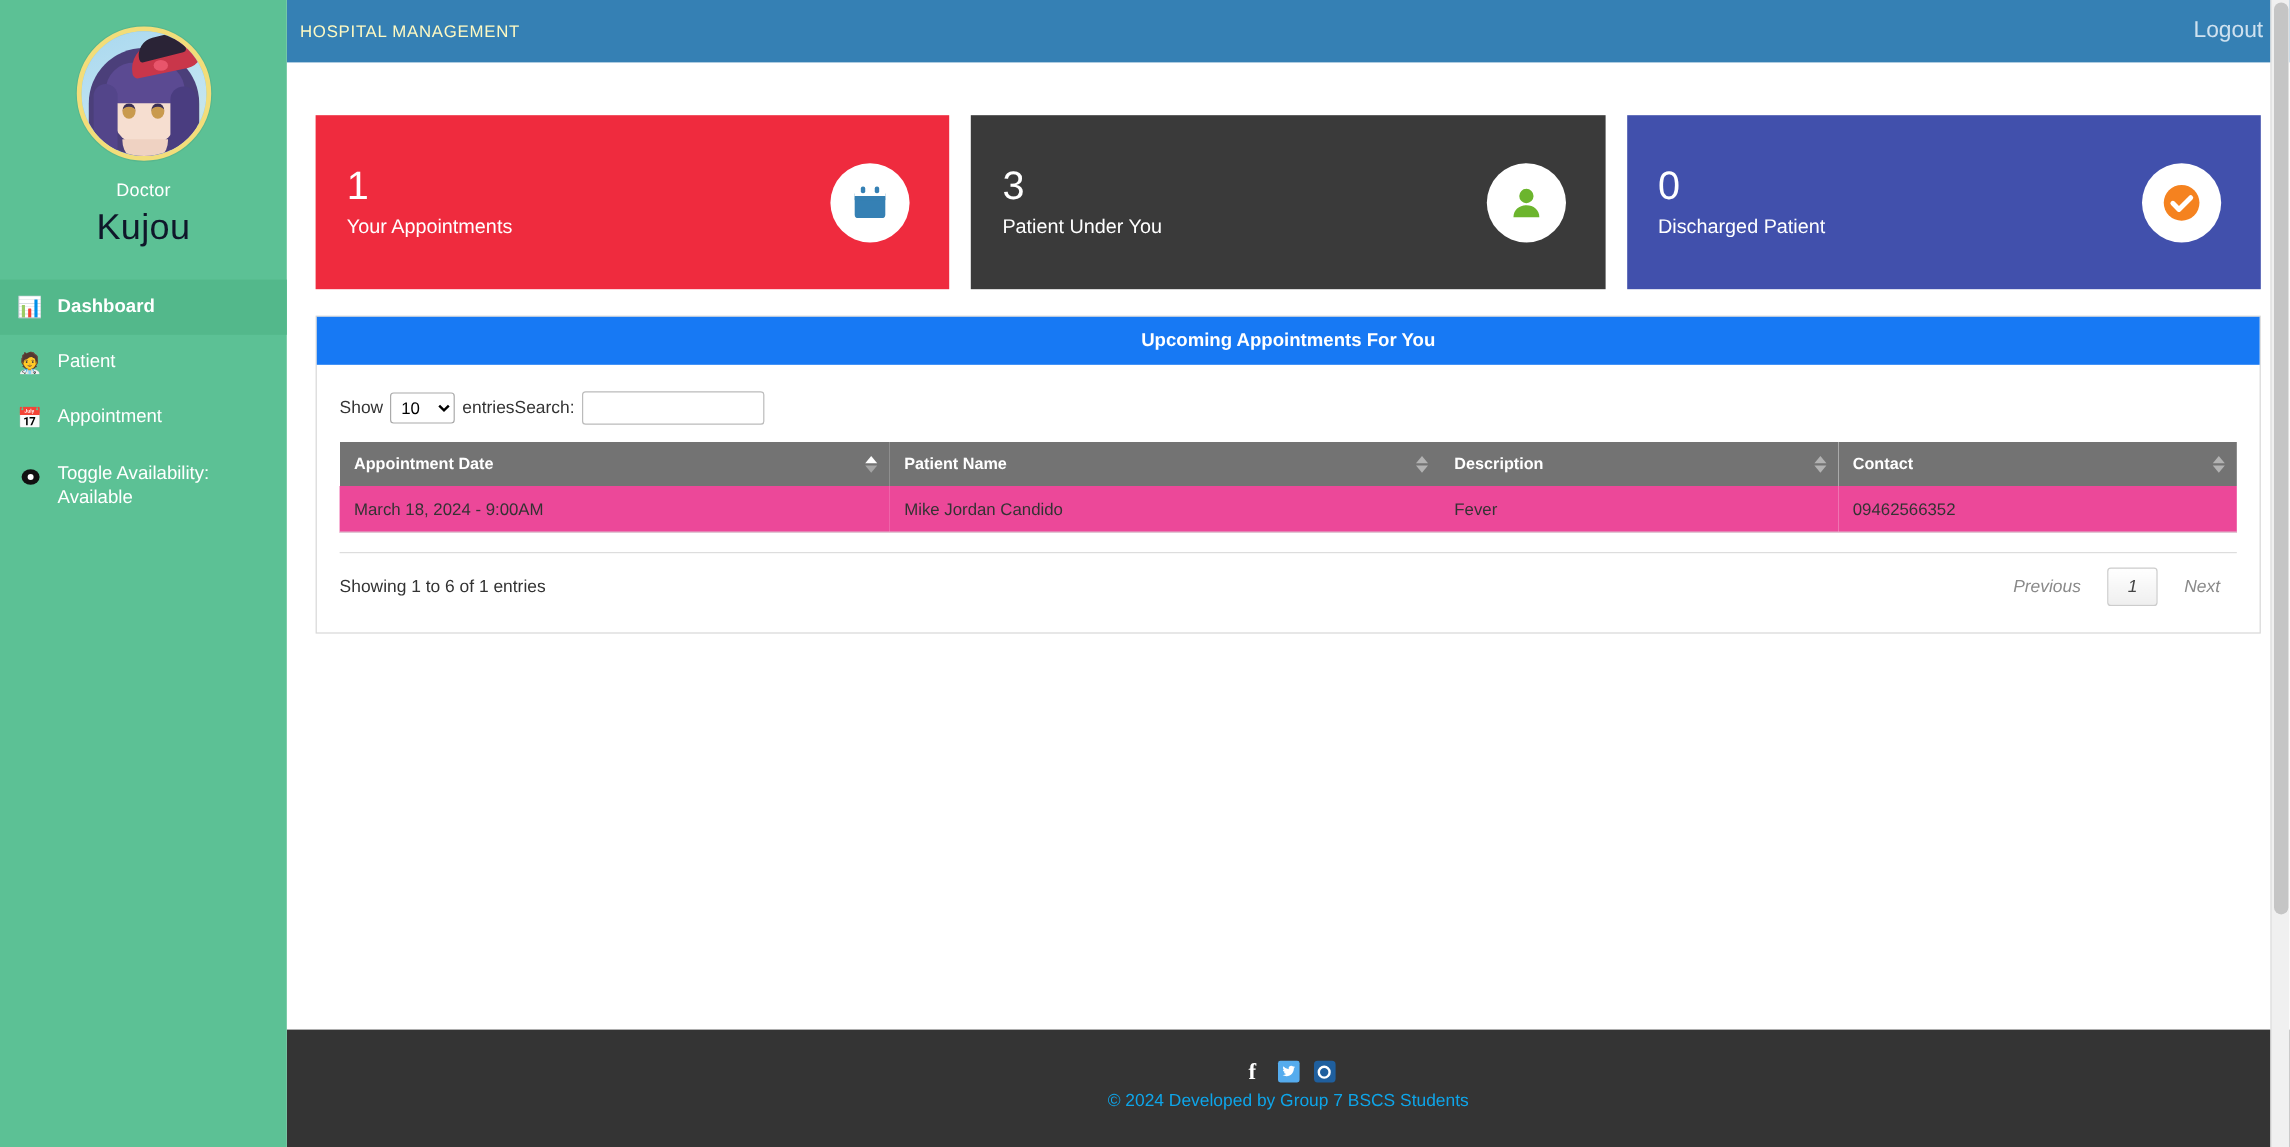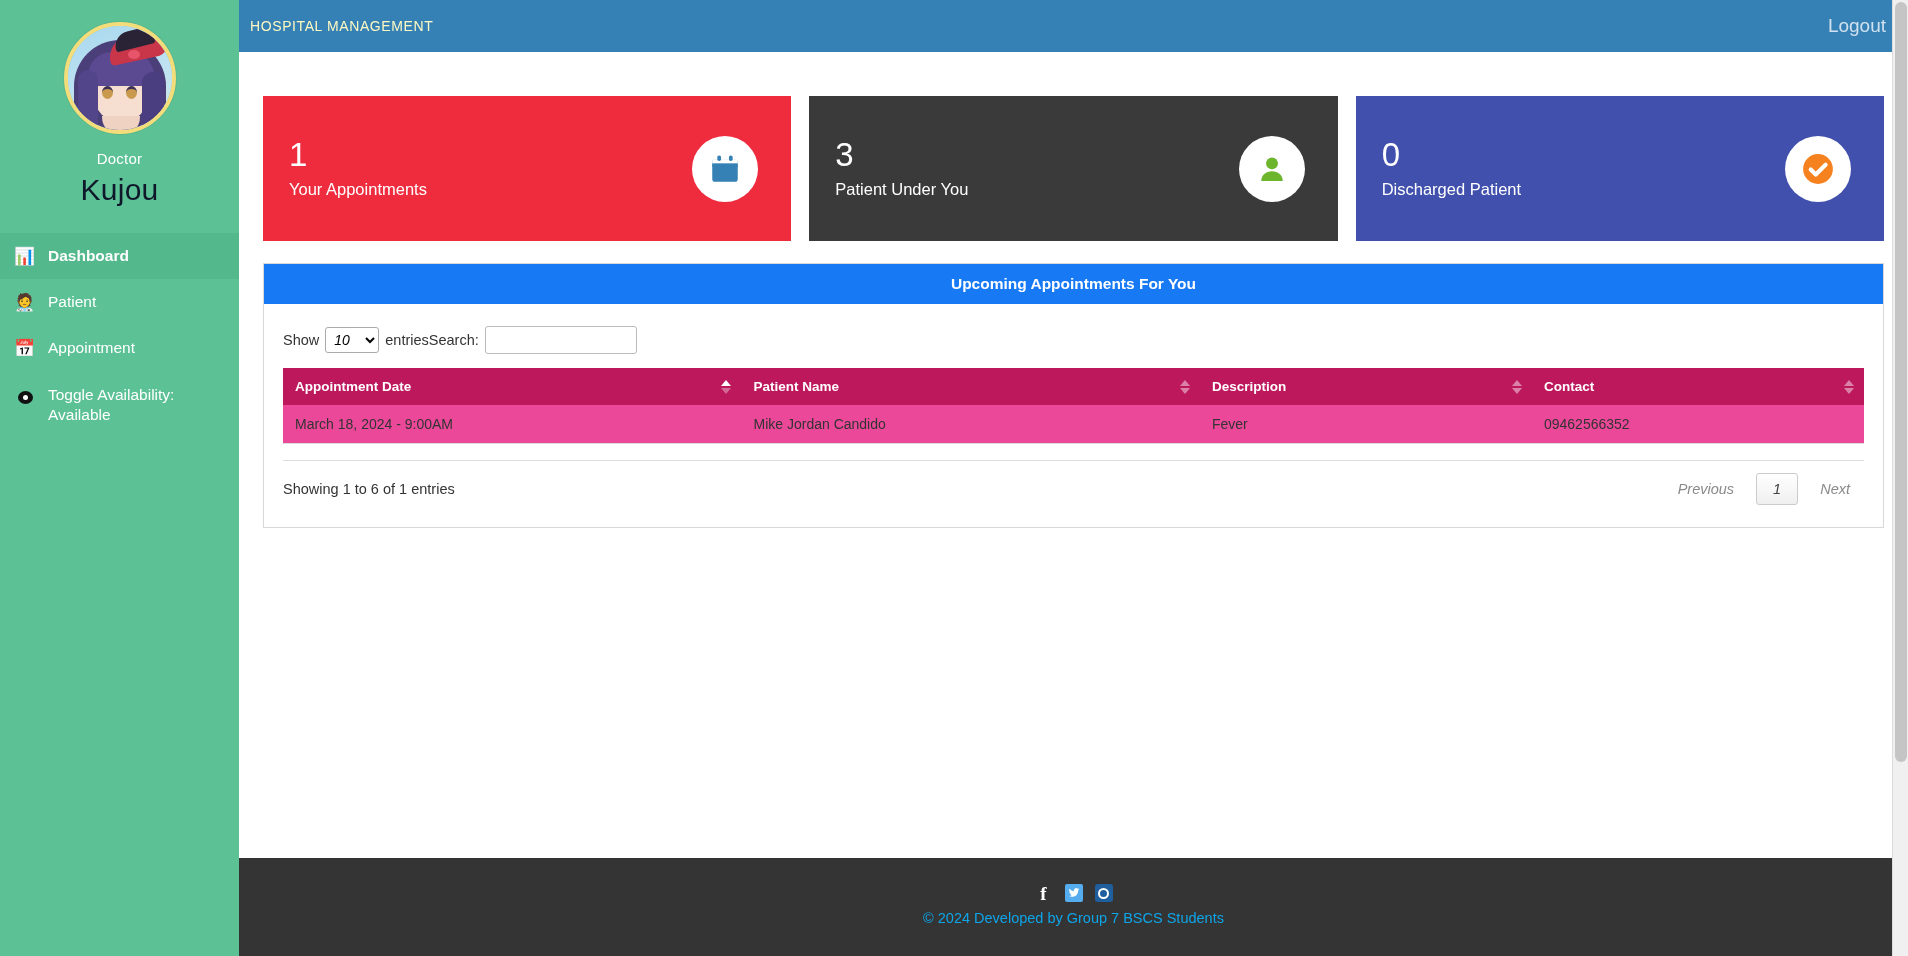--- a/index.html
+++ b/index.html
@@ -213,40 +213,39 @@
     gap: 6px;
   }
   .dt-length select {
     font-family: "Liberation Sans", sans-serif;
     font-size: 14px;
     padding: 3px 4px;
     border: 1px solid #aaaaaa;
     border-radius: 3px;
     background: #ffffff;
     height: 26px;
-    font-style: italic;
   }
   .dt-filter input {
     font-family: "Liberation Sans", sans-serif;
     font-size: 14px;
     width: 152px;
     height: 28px;
     padding: 3px 6px;
     border: 1px solid #bbbbbb;
     border-radius: 3px;
     outline: none;
   }
 
   table.dt {
     width: 100%;
     border-collapse: collapse;
     font-size: 14px;
   }
   table.dt thead th {
-    background: #be185d;
+    background: #737373;
     color: #ffffff;
     text-align: left;
     font-size: 13.5px;
     font-weight: bold;
     padding: 11px 12px;
     position: relative;
     cursor: pointer;
     white-space: nowrap;
   }
   .sort-ic {

